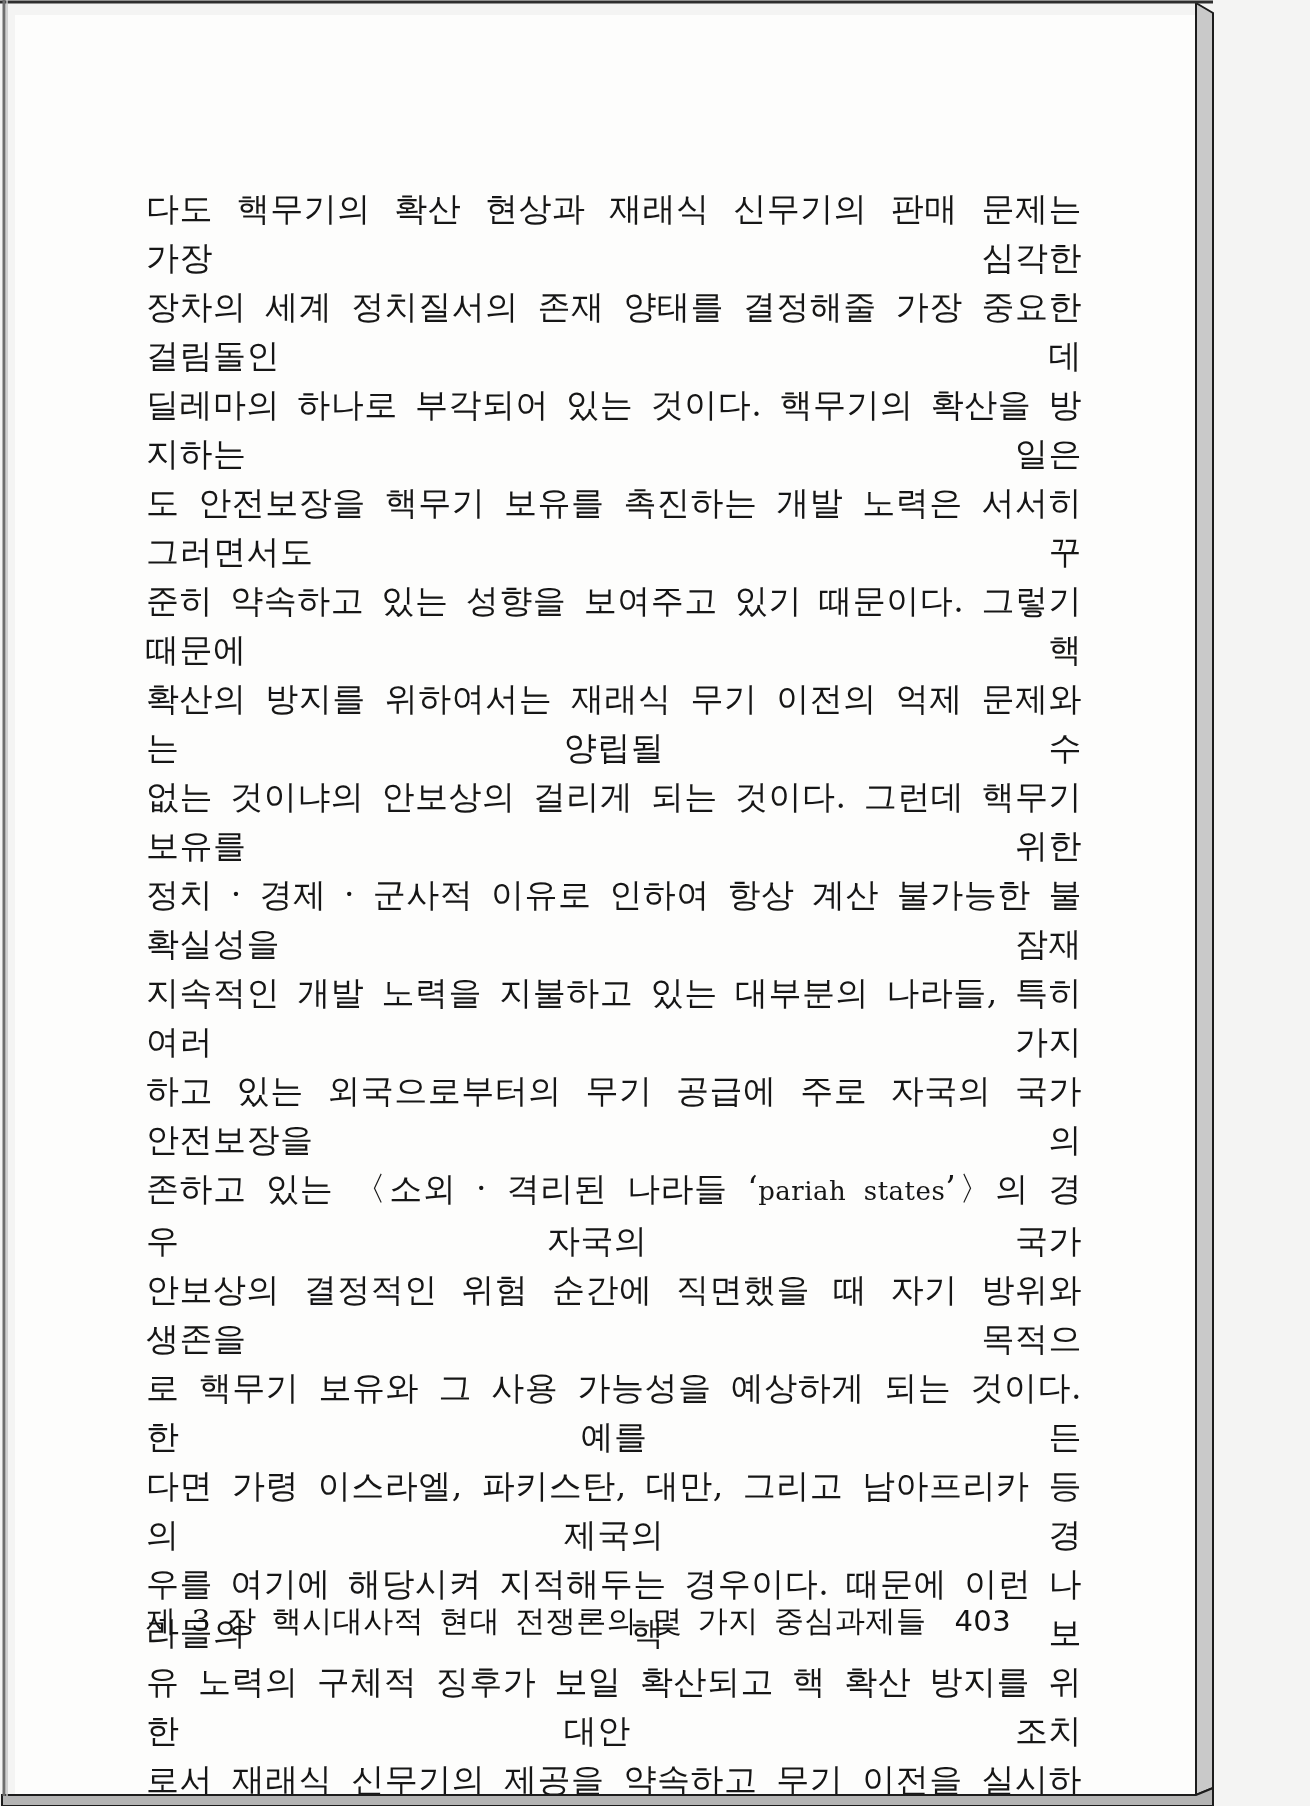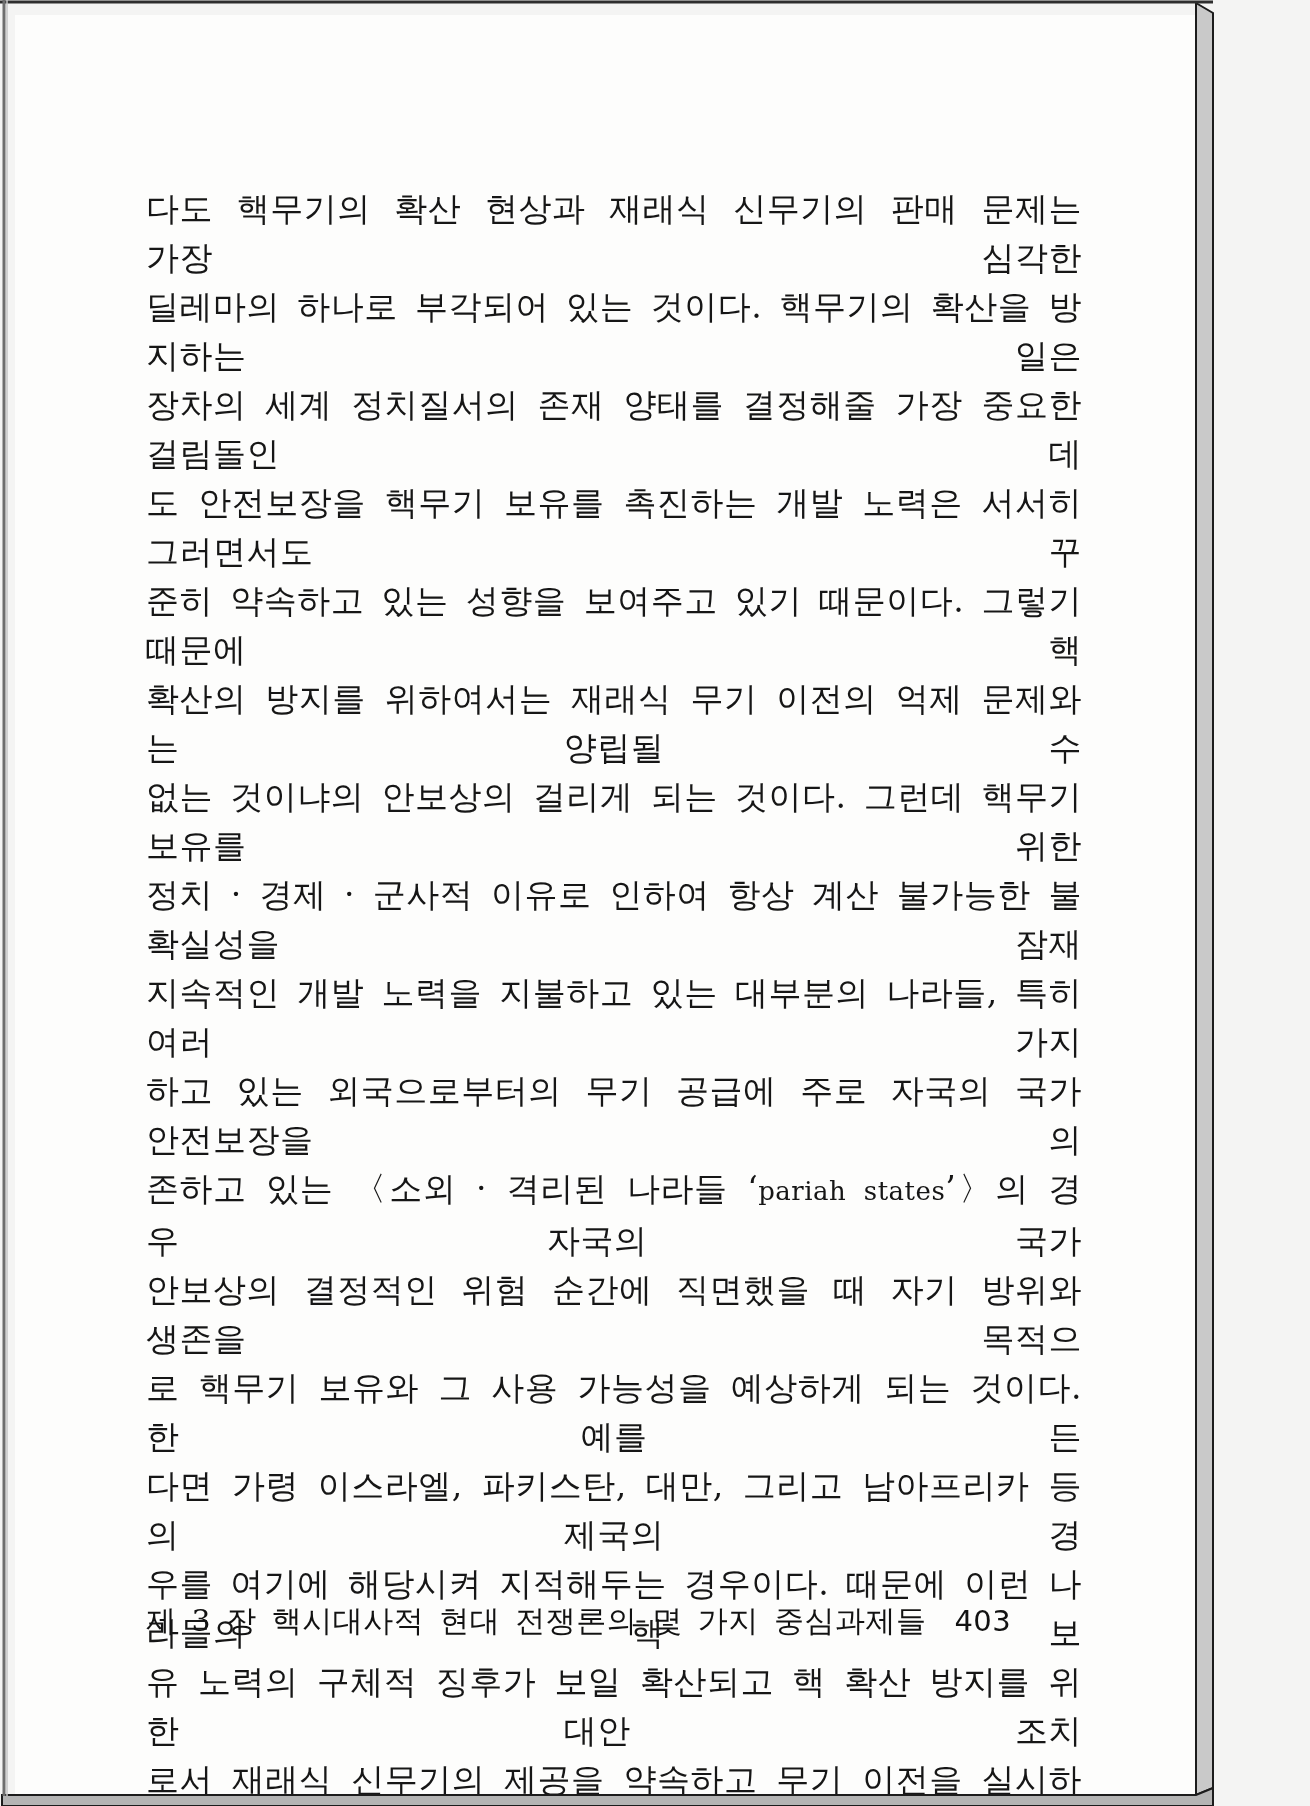--- a/index.html
+++ b/index.html
@@ -73,22 +73,22 @@
   }
 </style>
 </head>
 <body>
 
 <div class="canvas">
 
   <div class="page">
     <div class="text-block">
         <div class="line">다도 핵무기의 확산 현상과 재래식 신무기의 판매 문제는 가장 심각한</div>
+        <div class="line">장차의 세계 정치질서의 존재 양태를 결정해줄 가장 중요한 걸림돌인 데</div>
         <div class="line">딜레마의 하나로 부각되어 있는 것이다. 핵무기의 확산을 방지하는 일은</div>
-        <div class="line">장차의 세계 정치질서의 존재 양태를 결정해줄 가장 중요한 걸림돌인 데</div>
         <div class="line">도 안전보장을 핵무기 보유를 촉진하는 개발 노력은 서서히 그러면서도 꾸</div>
         <div class="line">준히 약속하고 있는 성향을 보여주고 있기 때문이다. 그렇기 때문에 핵</div>
         <div class="line">확산의 방지를 위하여서는 재래식 무기 이전의 억제 문제와는 양립될 수</div>
         <div class="line">없는 것이냐의 안보상의 걸리게 되는 것이다. 그런데 핵무기 보유를 위한</div>
         <div class="line">정치 · 경제 · 군사적 이유로 인하여 항상 계산 불가능한 불확실성을 잠재</div>
         <div class="line">지속적인 개발 노력을 지불하고 있는 대부분의 나라들, 특히 여러 가지</div>
         <div class="line">하고 있는 외국으로부터의 무기 공급에 주로 자국의 국가 안전보장을 의</div>
         <div class="line">존하고 있는 〈소외 · 격리된 나라들 ‘<span class="latin">pariah states</span>’〉의 경우 자국의 국가</div>
         <div class="line">안보상의 결정적인 위험 순간에 직면했을 때 자기 방위와 생존을 목적으</div>
         <div class="line">로 핵무기 보유와 그 사용 가능성을 예상하게 되는 것이다. 한 예를 든</div>

